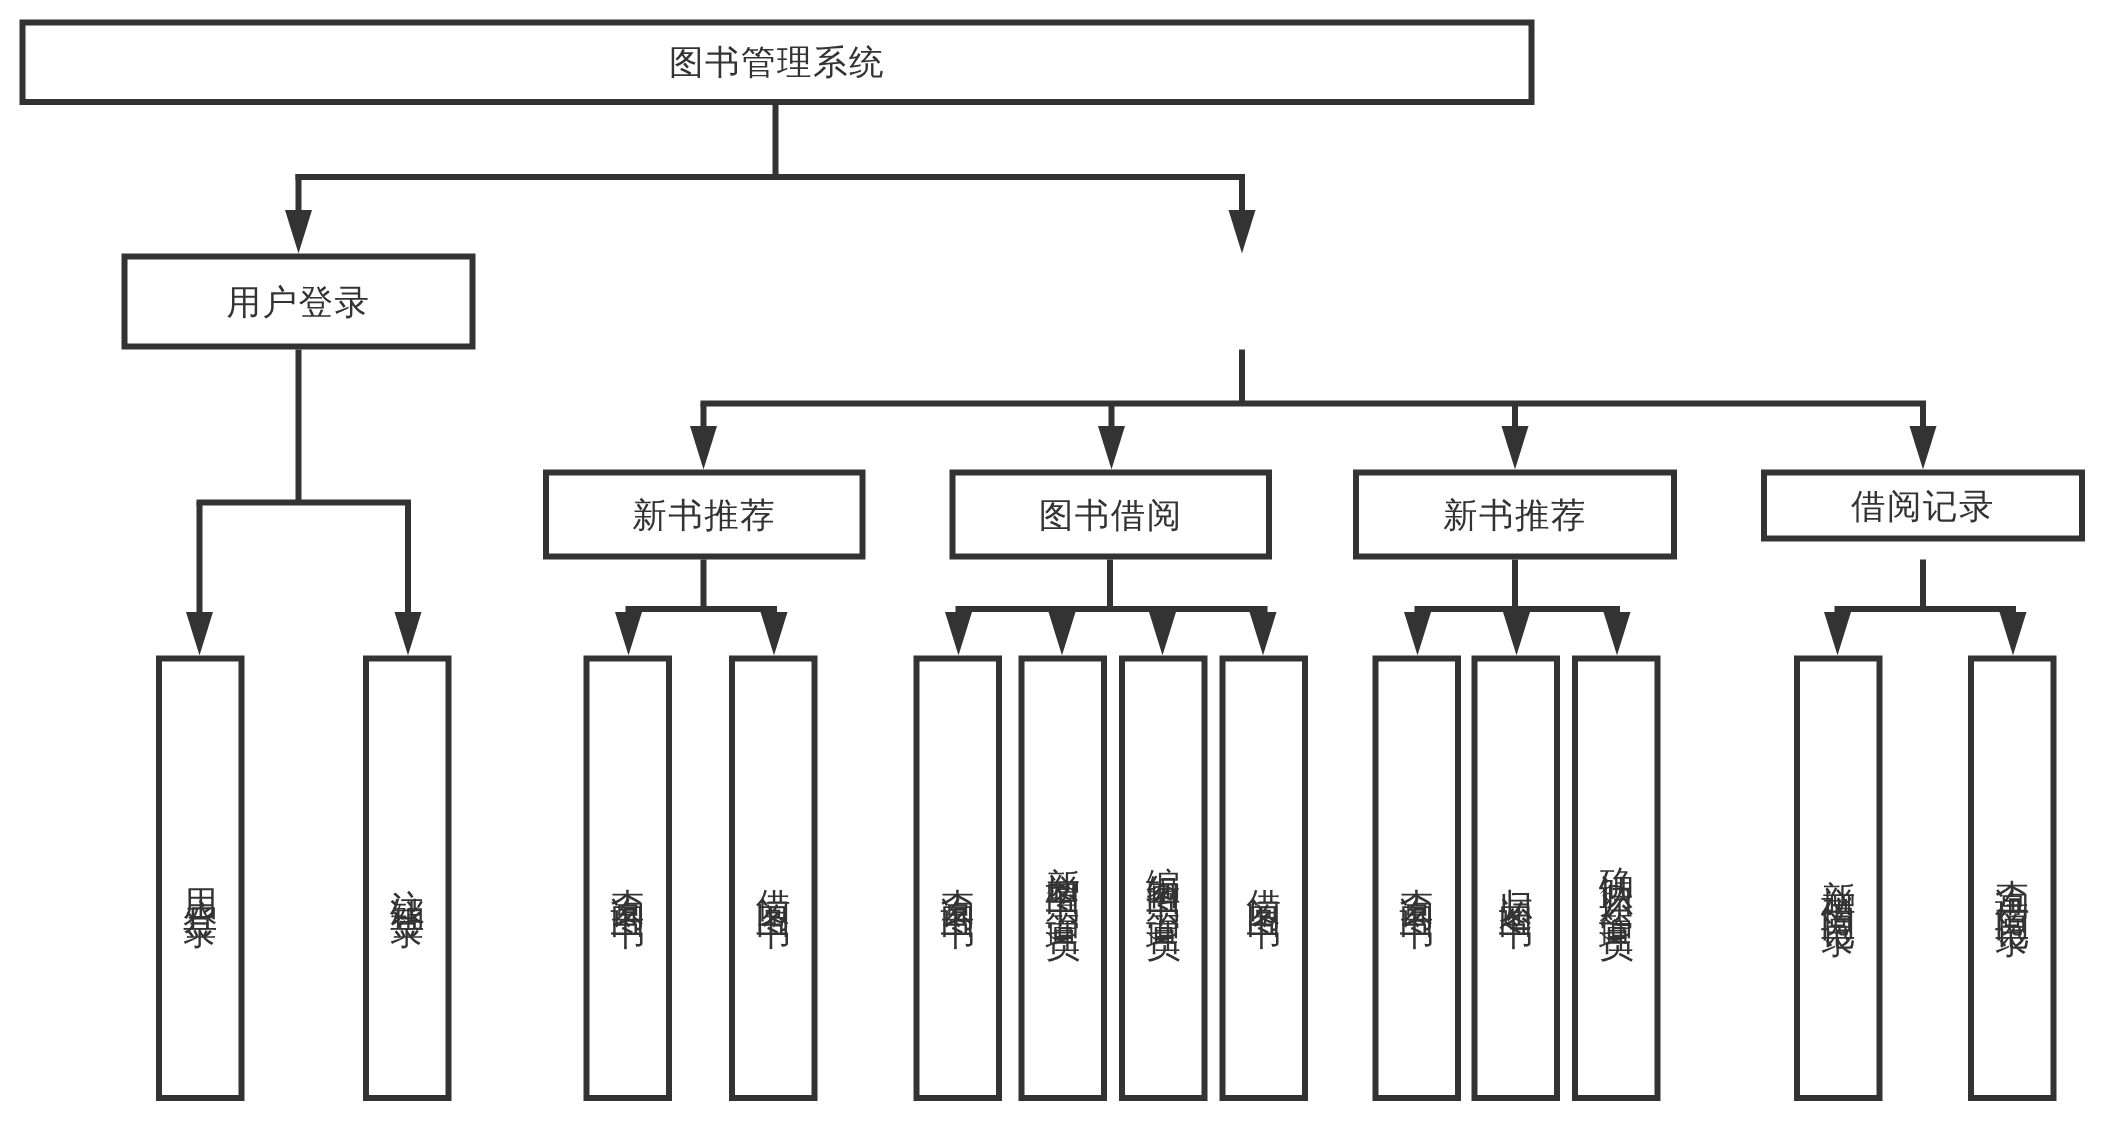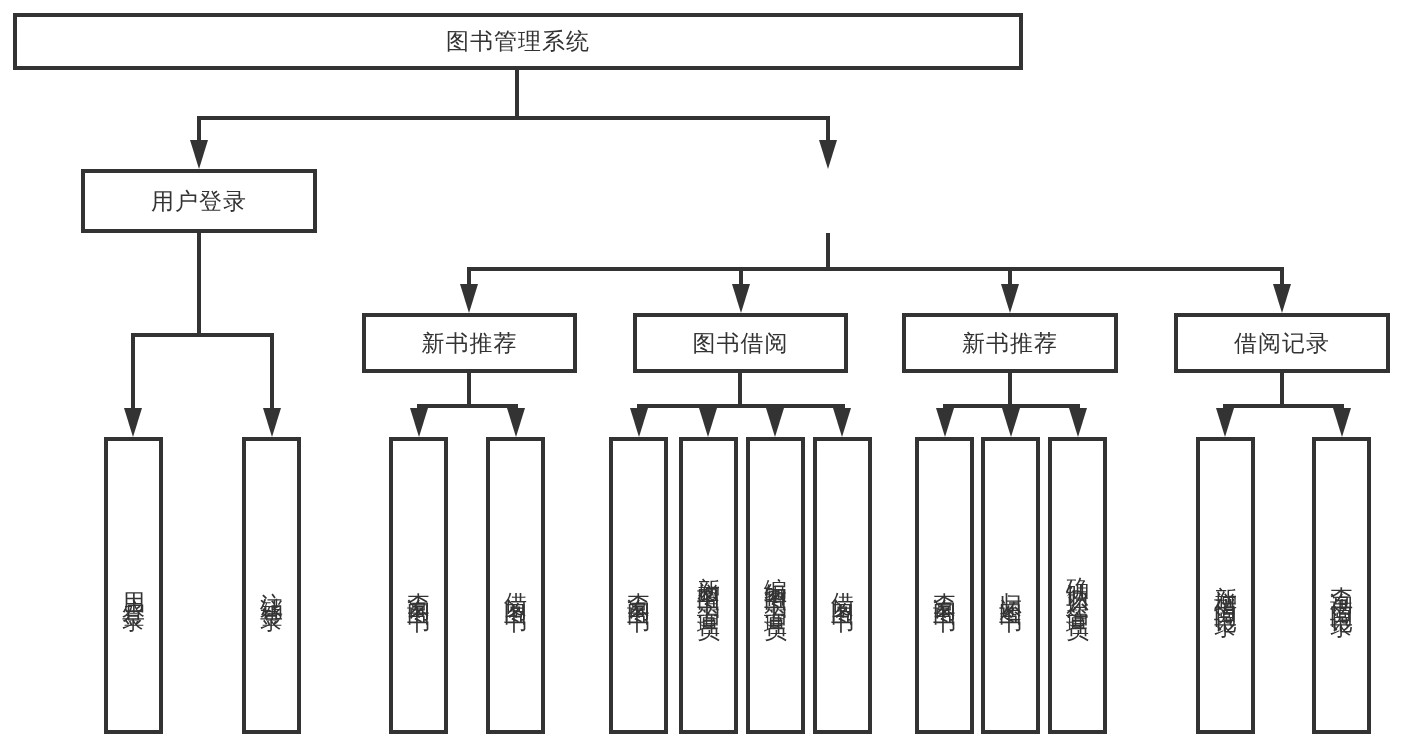--- a/index.html
+++ b/index.html
@@ -87,21 +87,21 @@
 
   <div class="box" style="left:633px;top:313px;width:215px;height:60px">
     <span>图书借阅</span>
   </div>
   <div class="box" style="left:362px;top:313px;width:215px;height:60px">
     <span>新书推荐</span>
   </div>
   <div class="box" style="left:902px;top:313px;width:216px;height:60px">
     <span>新书推荐</span>
   </div>
-  <div class="box" style="left:1174px;top:313px;width:216px;height:60px">
+  <div class="box" style="left:1174px;top:313px;width:216px;height:48px">
     <span>借阅记录</span>
   </div>
 
   <div class="line" style="left:467px;top:373px;width:4px;height:35px"></div>
   <div class="line" style="left:417px;top:404px;width:101px;height:4px"></div>
   <div class="arrowhead" style="left:410px;top:408px"></div>
   <div class="arrowhead" style="left:507px;top:408px"></div>
 
   <div class="line" style="left:738px;top:373px;width:4px;height:35px"></div>
   <div class="line" style="left:637px;top:404px;width:208px;height:4px"></div>

